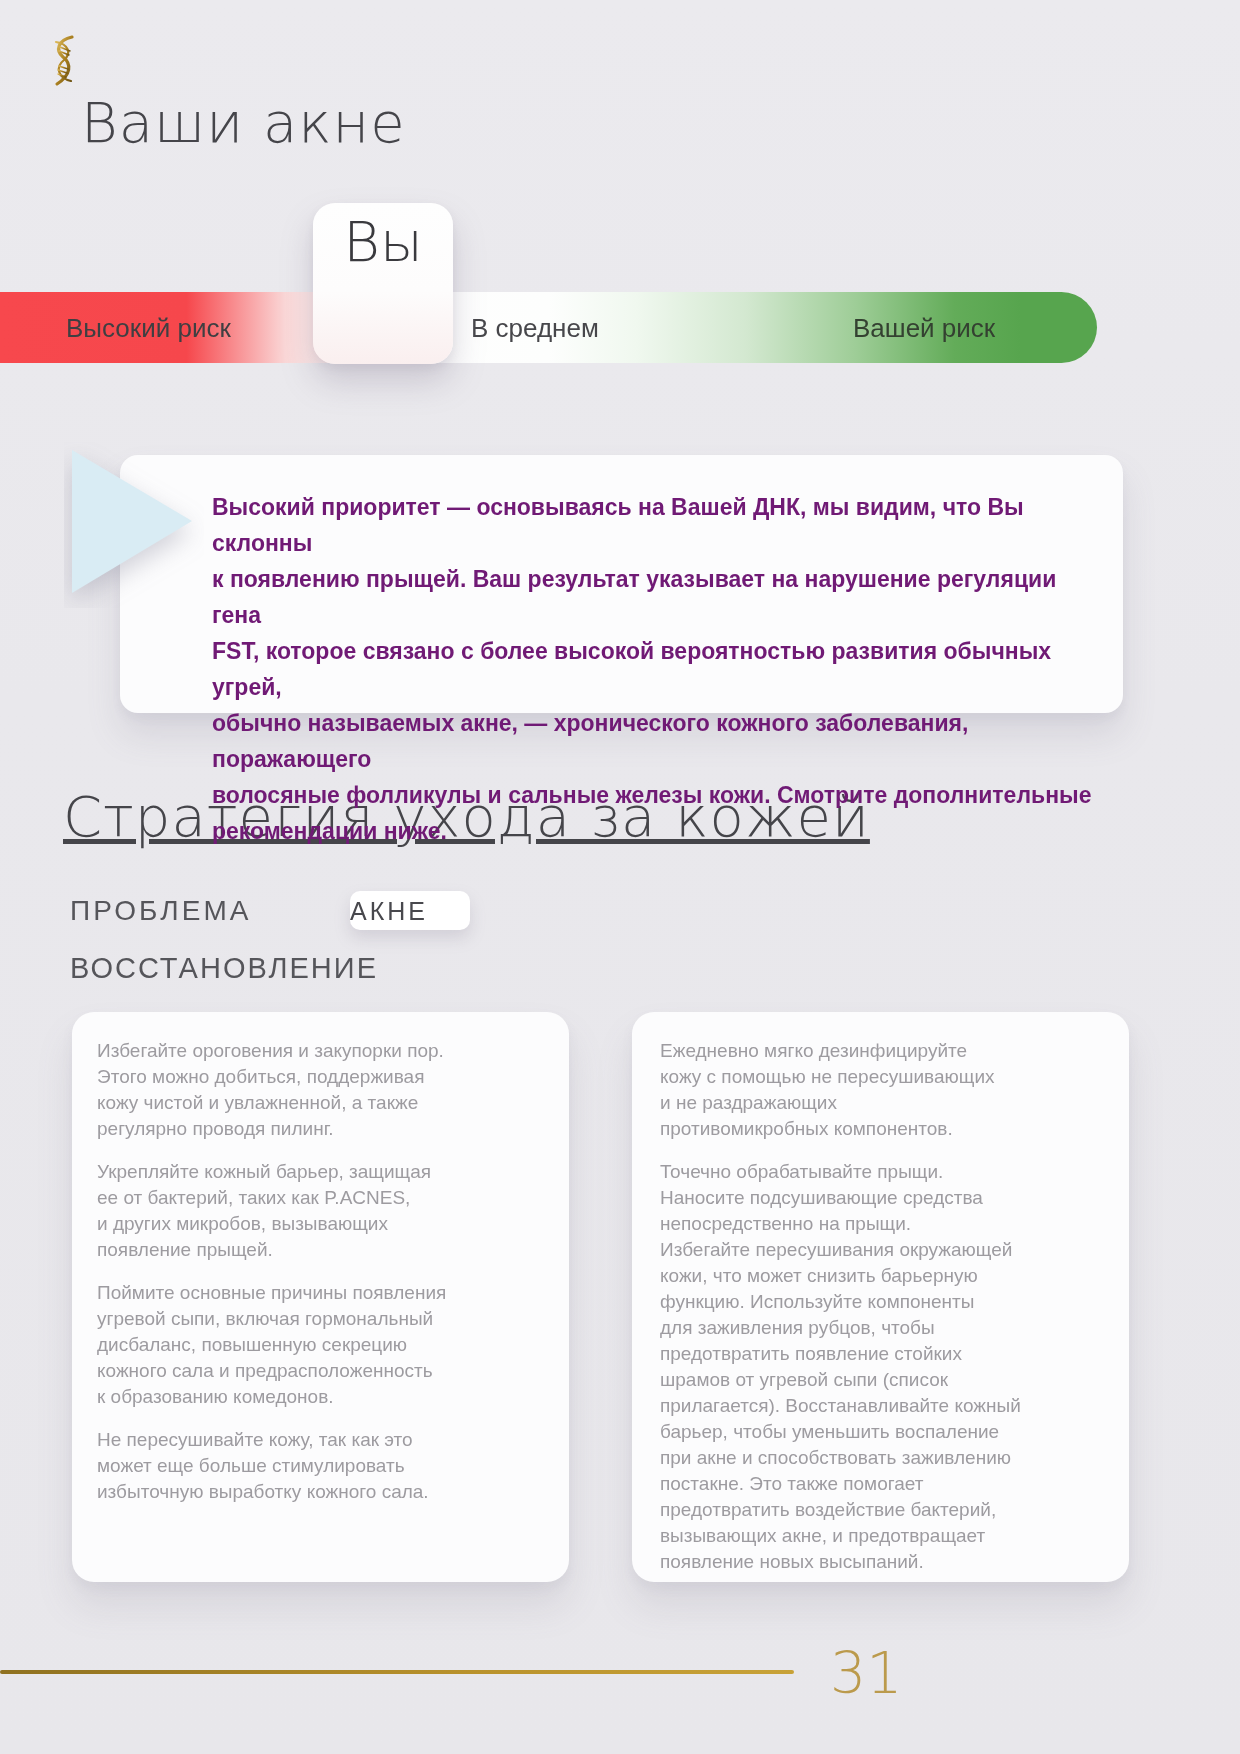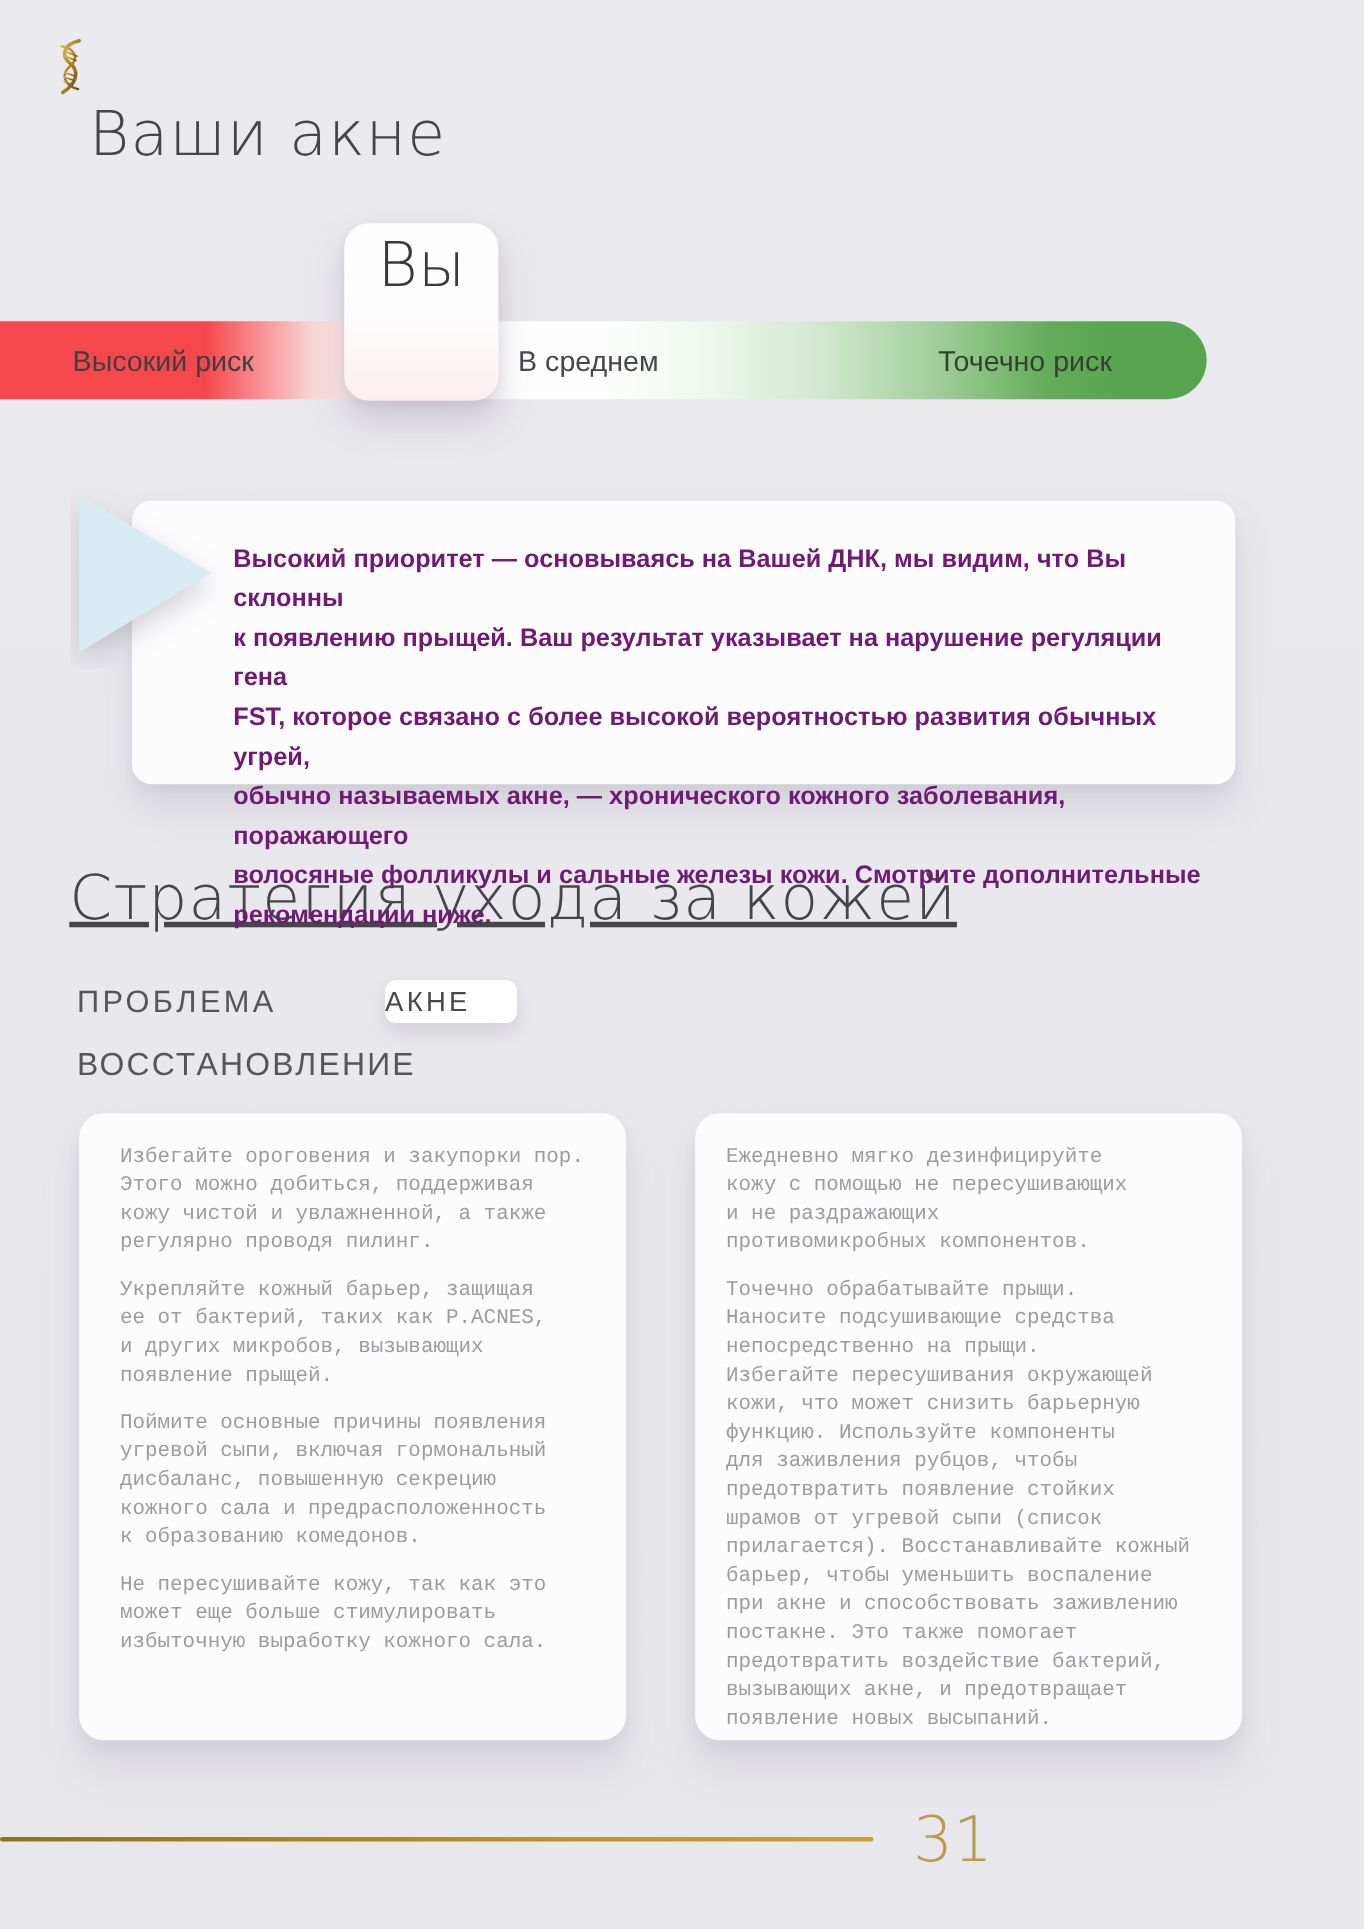--- a/index.html
+++ b/index.html
@@ -52,21 +52,21 @@
   .col-heading{position:absolute;top:952px;font-size:29px;letter-spacing:2px;
       color:#55555a;font-weight:300;white-space:nowrap;}
   .col-heading.left{left:70px;}
   .col-heading.right{left:634px;}
 
   .card{position:absolute;top:1012px;width:497px;height:570px;border-radius:22px;
       background:#fcfcfd;
       box-shadow:0 24px 36px rgba(120,115,135,.15),0 6px 12px rgba(120,115,135,.07);}
   .card.left{left:72px;}
   .card.right{left:632px;}
-  .card-body{padding:26px 18px 0 37px;font-family:Liberation Mono, monospace;}
+  .card-body{padding:26px 18px 0 25px;}
   .card.right .card-body{padding-left:28px;}
   .card-par{font-size:19px;line-height:26px;color:#9d9ba0;white-space:pre-line;
       margin:0 0 17px 0;}
 
   
   .footer-line{position:absolute;left:0;top:1670px;width:794px;height:4px;
       border-radius:2px;background:linear-gradient(90deg,#8f7120,#b9922c 60%,#c8a238);}
   .page-number{position:absolute;left:830px;top:1640px;
       font-family:"DejaVu Sans",sans-serif;font-weight:200;font-size:57px;color:#bb9a4c;text-align:center;}
 </style>
@@ -92,21 +92,21 @@
       <path d="M10,35 L19,38" stroke-width="1.4"></path>
       <path d="M10,39 L18,42" stroke-width="1.4"></path>
     </g>
   </svg>
 
   <div class="h1">Ваши акне</div>
 
   <div class="bar">
     <span class="bar-label high">Высокий риск</span>
     <span class="bar-label medium">В среднем</span>
-    <span class="bar-label low">Точечно риск</span>
+    <span class="bar-label low">Вашей риск</span>
   </div>
   <div class="marker">
     <span class="marker-label">Вы</span>
   </div>
 
   <svg class="triangle" width="140" height="166" viewBox="0 0 140 166" aria-hidden="true">
     <polygon points="8,8 8,151 128,79" fill="#d9ecf4" style="filter:drop-shadow(0 10px 12px rgba(100,100,125,.28));"></polygon>
   </svg>
   <div class="priority-card">
     <div class="priority-text">Высокий приоритет — основываясь на Вашей ДНК, мы видим, что Вы склонны

